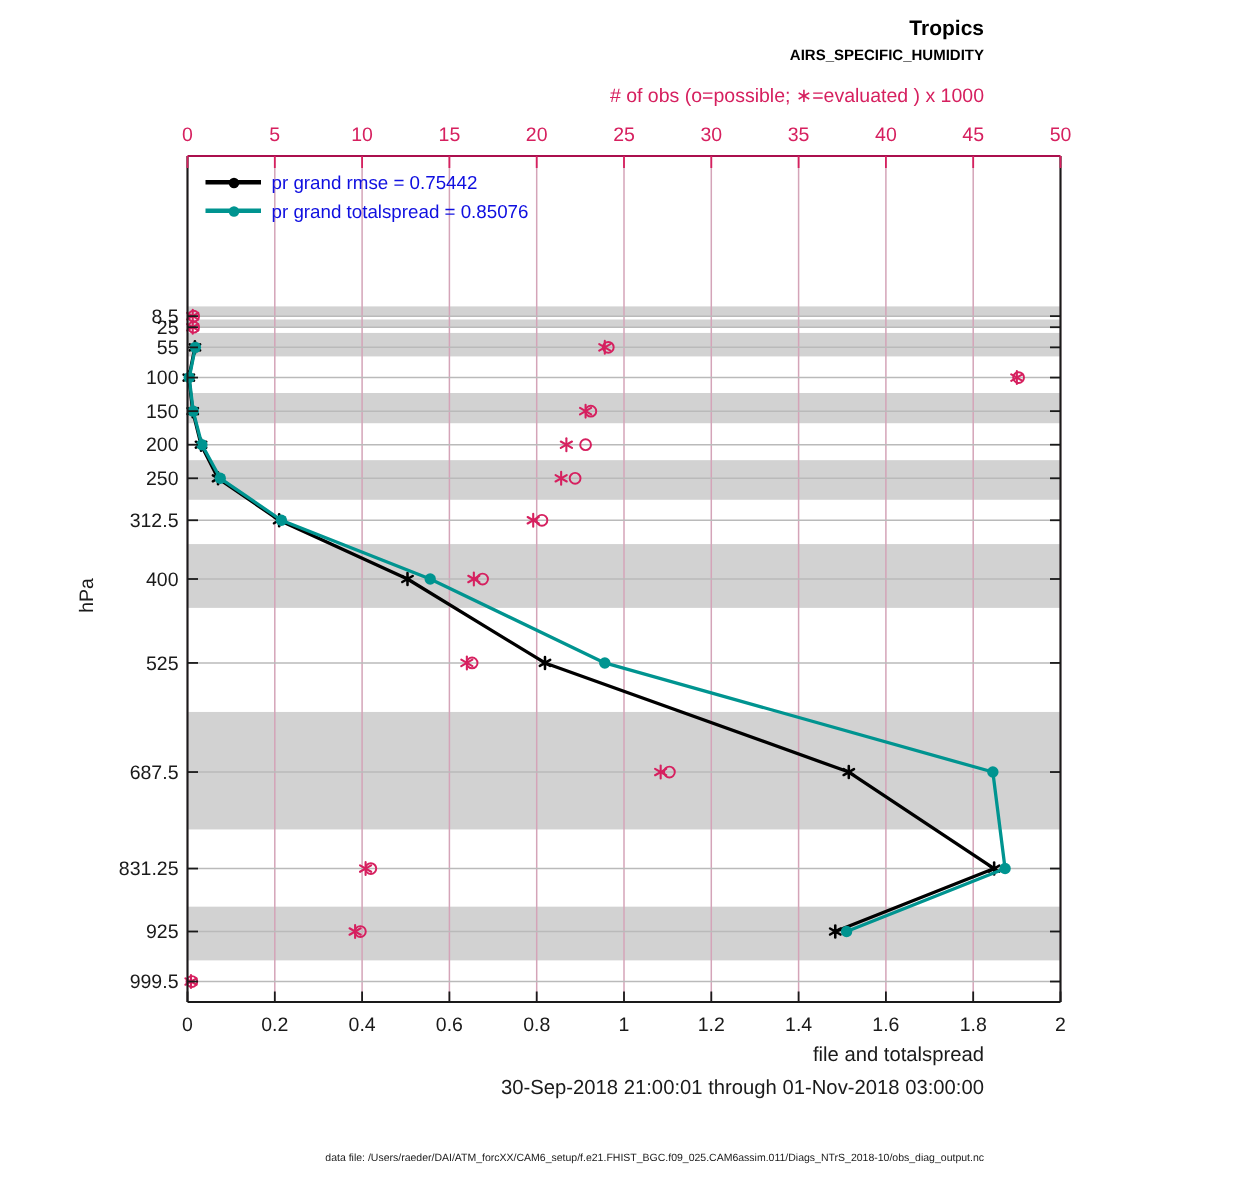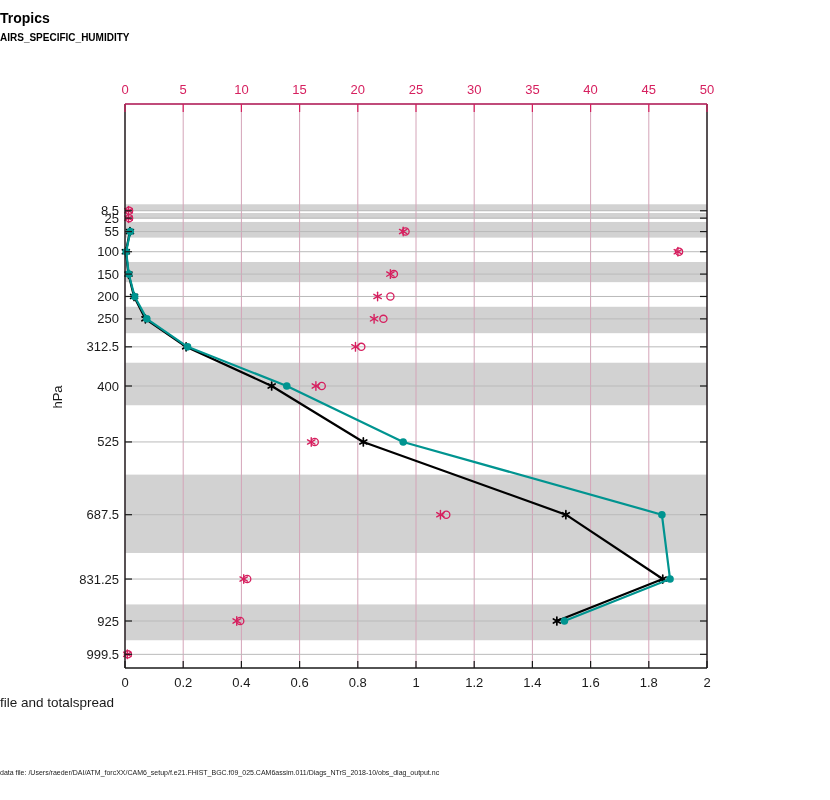--- a/index.html
+++ b/index.html
@@ -1,18 +1,18 @@
 <!DOCTYPE html>
 <html><head>
 <meta charset="utf-8">
 <style>
   html,body{margin:0;padding:0;background:#fff;}
   .page{position:relative;width:830px;height:800px;background:#ffffff;
         font-family:"Liberation Sans",sans-serif;overflow:hidden;}
-  .center-line{position:absolute;left:0;width:656px;text-align:left;}
+  .center-line{position:absolute;left:0;width:656px;text-align:right;}
   .t-region{top:10px;font-size:14px;font-weight:bold;color:#000;}
   .t-field{top:32px;font-size:10px;font-weight:bold;color:#000;}
   .t-obs{top:56px;font-size:13px;font-weight:normal;}
   .legend{position:absolute;left:137px;top:112px;}
   .legend-row{display:flex;align-items:center;height:19px;}
   .lg-line{position:relative;width:37px;height:3px;display:inline-block;}
   .lg-dot{position:absolute;left:50%;top:50%;width:7px;height:7px;border-radius:50%;
           transform:translate(-50%,-50%);}
   .legend-label{margin-left:7px;font-size:12.5px;}
   .ylab{position:absolute;left:28px;top:389px;width:60px;height:16px;text-align:center;
@@ -261,19 +261,35 @@
       <line x1="125" y1="621" x2="132" y2="621" stroke="#1a1a1a" stroke-width="1.2"></line>
       <line x1="700" y1="621" x2="707" y2="621" stroke="#1a1a1a" stroke-width="1.2"></line>
       <text x="119" y="625.5" fill="#1a1a1a" text-anchor="end" font-family="&quot;Liberation Sans&quot;, sans-serif" font-size="13">925</text>
       <line x1="125" y1="654.347619047619" x2="132" y2="654.347619047619" stroke="#1a1a1a" stroke-width="1.2"></line>
       <line x1="700" y1="654.347619047619" x2="707" y2="654.347619047619" stroke="#1a1a1a" stroke-width="1.2"></line>
       <text x="119" y="658.847619047619" fill="#1a1a1a" text-anchor="end" font-family="&quot;Liberation Sans&quot;, sans-serif" font-size="13">999.5</text>
     </svg>
 
   <div class="center-line t-region">Tropics</div>
   <div class="center-line t-field">AIRS_SPECIFIC_HUMIDITY</div>
-
+  <div class="center-line t-obs" id="obs-title" style="color: rgb(214, 32, 95);"># of obs (o=possible; ∗=evaluated ) x 1000</div>
+
+  <div class="legend">
+    <div class="legend-row">
+      <span class="lg-line" style="background-color: rgb(0, 0, 0);">
+          <span class="lg-dot" style="background-color: rgb(0, 0, 0);"></span>
+        </span>
+      <span class="legend-label" style="color: rgb(15, 15, 224);">pr grand rmse = 0.75442</span>
+    </div>
+    <div class="legend-row">
+      <span class="lg-line" style="background-color: rgb(0, 148, 144);">
+          <span class="lg-dot" style="background-color: rgb(0, 148, 144);"></span>
+        </span>
+      <span class="legend-label" style="color: rgb(15, 15, 224);">pr grand totalspread = 0.85076</span>
+    </div>
+  </div>
 
   <div class="ylab">hPa</div>
   <div class="center-line xlab">file and totalspread</div>
+  <div class="center-line caption">30-Sep-2018 21:00:01 through 01-Nov-2018 03:00:00</div>
   <div class="center-line footer">data file: /Users/raeder/DAI/ATM_forcXX/CAM6_setup/f.e21.FHIST_BGC.f09_025.CAM6assim.011/Diags_NTrS_2018-10/obs_diag_output.nc</div>
 
 </div>
 
 </body></html>

